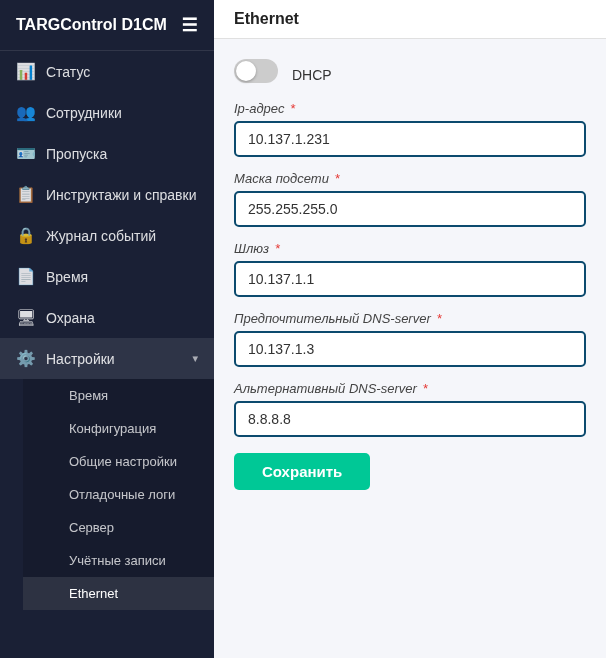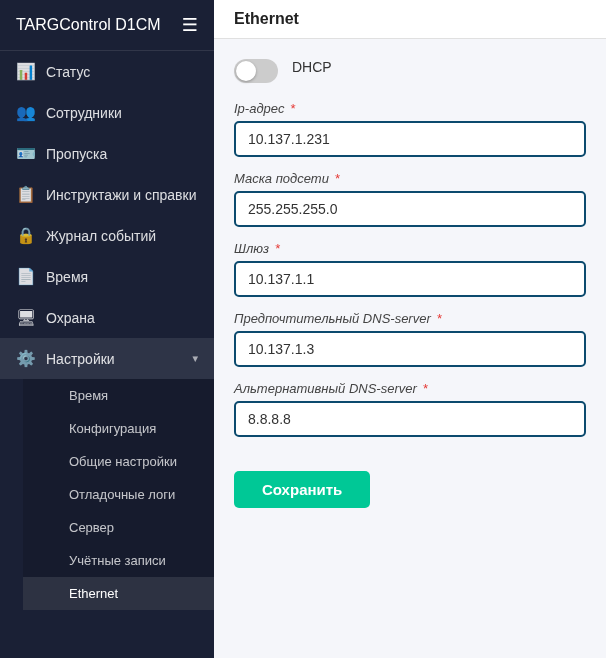--- a/index.html
+++ b/index.html
@@ -14,21 +14,21 @@
       flex-direction: column;
       height: 658px;
       flex-shrink: 0;
     }
     .sidebar-header {
       display: flex;
       align-items: center;
       justify-content: space-between;
       padding: 14px 16px;
       font-size: 16px;
-      font-weight: normal;
+      font-weight: bold;
       color: #fff;
       border-bottom: 1px solid rgba(255,255,255,0.1);
     }
     .hamburger {
       font-size: 18px;
       cursor: pointer;
       color: #fff;
     }
     .sidebar-nav { flex: 1; overflow-y: auto; }
     .nav-item {
@@ -78,21 +78,21 @@
     }
     .main-content {
       flex: 1;
       overflow-y: auto;
       padding: 20px;
     }
 
     
     .dhcp-row {
       display: flex;
-      align-items: flex-start;
+      align-items: flex-end;
       gap: 14px;
       margin-bottom: 18px;
     }
     .toggle {
       width: 44px;
       height: 24px;
       background: #ccc;
       border-radius: 12px;
       position: relative;
       cursor: pointer;
@@ -127,21 +127,21 @@
       padding: 8px 12px;
       border: 2px solid #0c4a6e;
       border-radius: 5px;
       font-size: 14px;
       color: #333;
       background: #fff;
       outline: none;
     }
 
     .save-btn {
-      margin-top: 20px;
+      margin-top: 2px;
       padding: 10px 28px;
       background: #00c896;
       color: #fff;
       border: none;
       border-radius: 5px;
       font-size: 15px;
       font-weight: 600;
       cursor: pointer;
     }
   </style>

